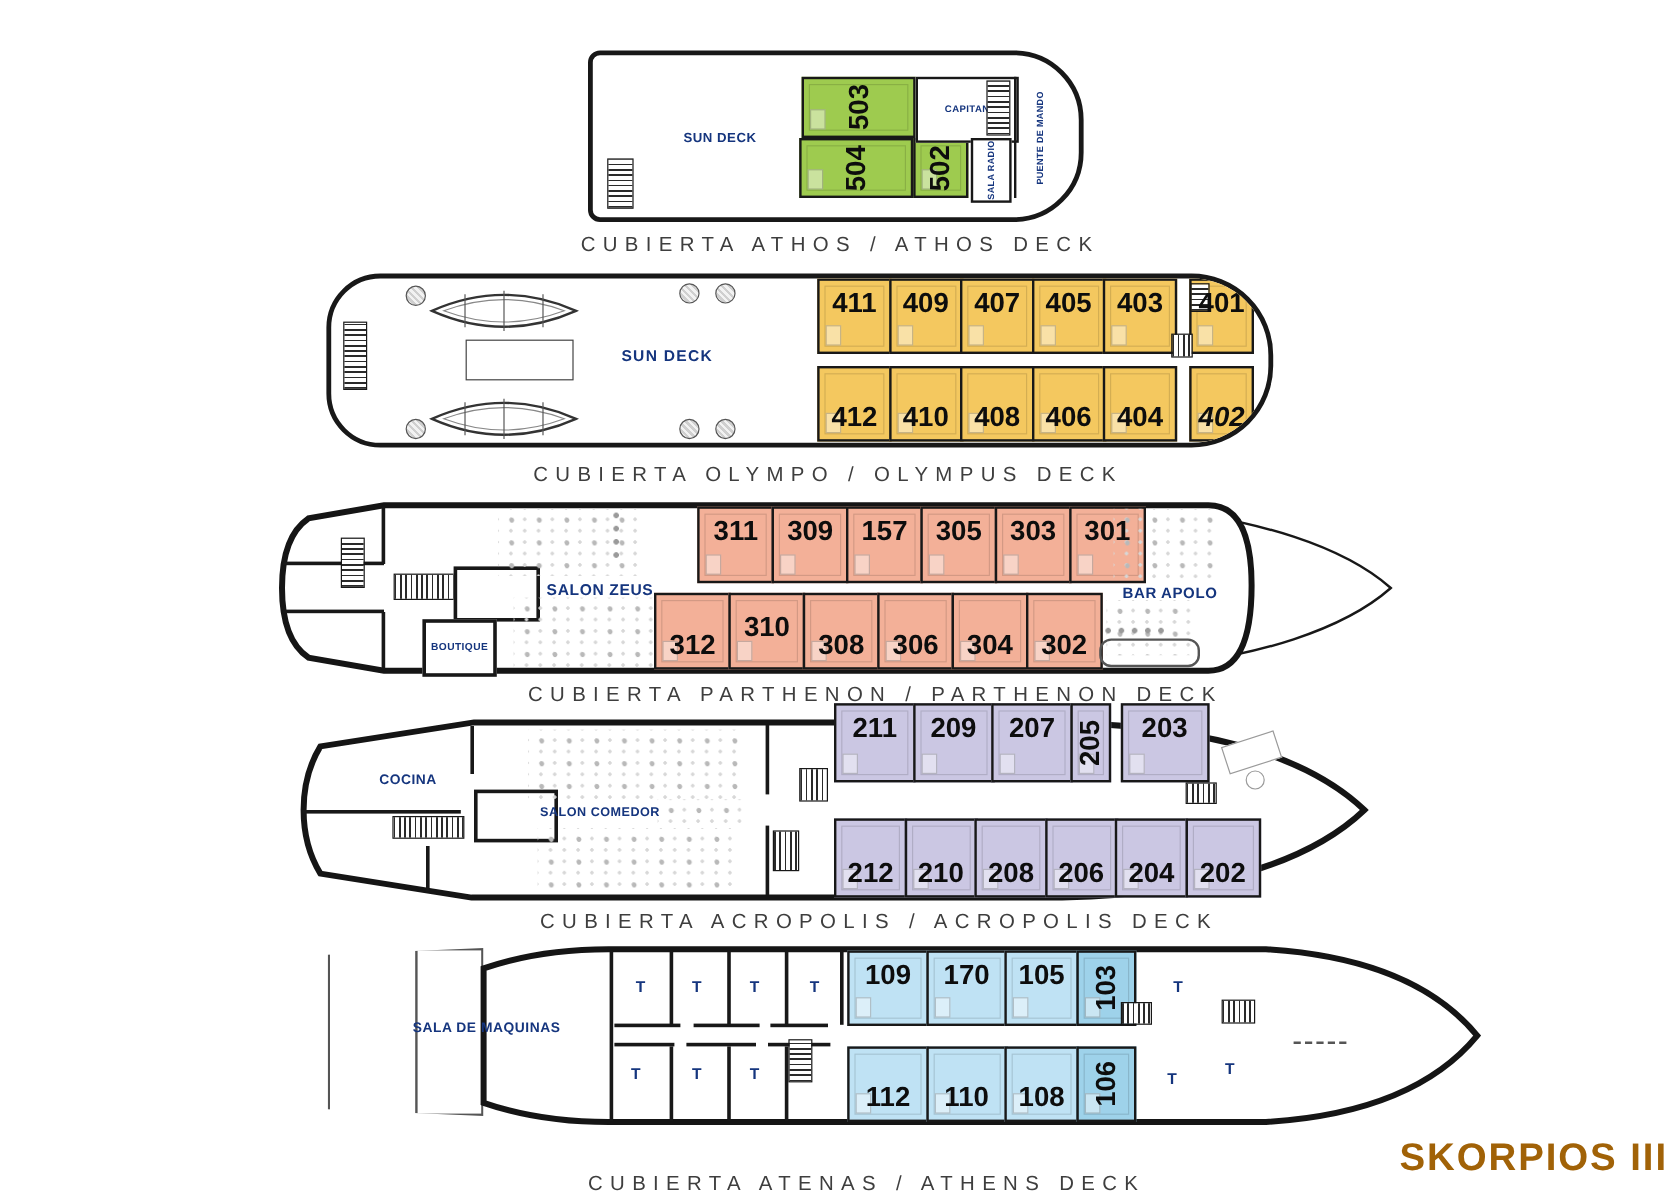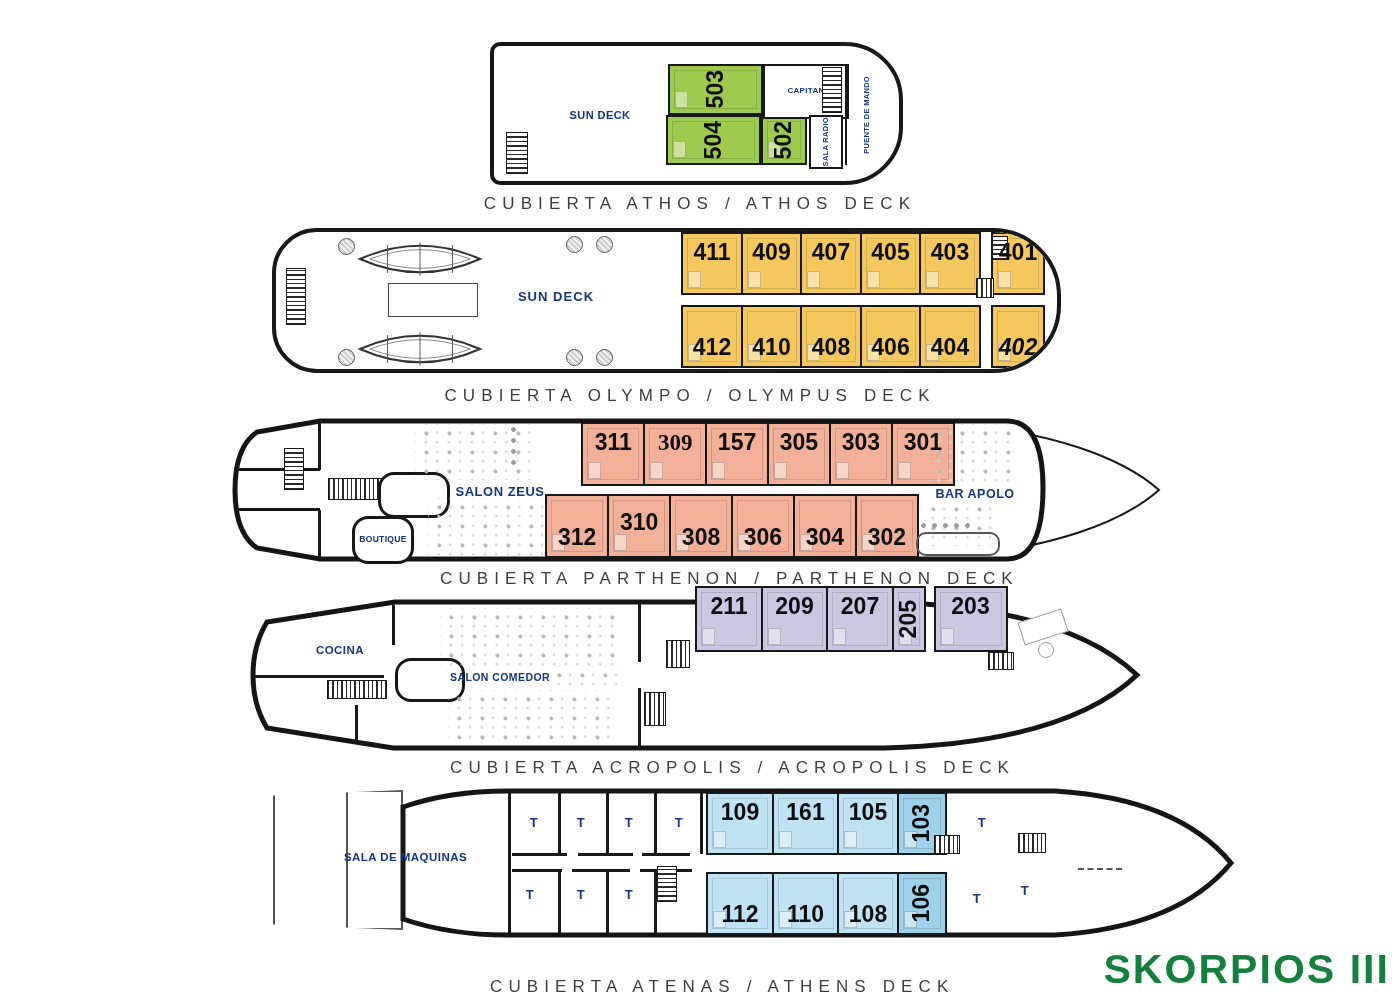--- a/index.html
+++ b/index.html
@@ -29,25 +29,25 @@
   .cabin.standalone{position:absolute;}
   
   .stairs{position:absolute;border:1.6px solid #181818;background:repeating-linear-gradient(0deg,#2a2a2a 0 1.4px,#fff 1.4px 4.4px);}
   .stairs.h{background:repeating-linear-gradient(90deg,#2a2a2a 0 1.4px,#fff 1.4px 4.4px);}
   
   .tables{position:absolute;background-image:radial-gradient(circle,#b9b9b9 1.7px,transparent 2.3px),radial-gradient(circle,#d7d7d7 1.2px,transparent 1.7px);background-size:23px 19px,11.5px 9.5px;background-position:0 0,5px 4px;}
   .dots-v{position:absolute;background-image:radial-gradient(circle,#9a9a9a 2px,transparent 2.6px);background-size:11px 11px;}
   .dots-h{position:absolute;background-image:radial-gradient(circle,#9a9a9a 2px,transparent 2.6px);background-size:11px 11px;}
   .wall{position:absolute;background:#181818;}
   .room{position:absolute;border:2.5px solid #181818;background:#fff;display:flex;align-items:center;justify-content:center;}
-  .room.thick{border-width:3px;border-radius:16px;}
+  .room.thick{border-width:3px;}
   .barrel{position:absolute;width:15px;height:15px;border-radius:50%;border:1.4px solid #555;background:repeating-linear-gradient(45deg,#cfcfcf 0 2px,#f2f2f2 2px 4px);}
   .lightbox{position:absolute;border:1.2px solid #9a9a9a;background:#fff;}
   .dash{position:absolute;border-top:2px dashed #555;}
-  .ship-name{position:absolute;color:#15803d;font-weight:800;font-size:41px;letter-spacing:.05em;text-align:right;white-space:nowrap;}
+  .ship-name{position:absolute;color:#a16207;font-weight:800;font-size:32px;letter-spacing:.05em;text-align:right;white-space:nowrap;}
   svg{position:absolute;overflow:visible;}
 </style>
 </head>
 <body>
 
 <div class="canvas">
 
   <div class="abs hull" style="left:490px;top:42px;width:413px;height:143px;border-radius:10px 58px 58px 10px;"></div>
   <div class="stairs" style="left:506px;top:132px;width:20px;height:40px;"></div>
   <div class="area-label" style="left:520px;top:109px;width:160px;font-size:11px;">SUN DECK</div>
@@ -158,21 +158,21 @@
     <span class="area-label" style="position:static;font-size:8.5px;">BOUTIQUE</span>
   </div>
   <div class="tables" style="left:415px;top:424px;width:120px;height:56px;"></div>
   <div class="tables" style="left:428px;top:498px;width:120px;height:58px;"></div>
   <div class="dots-v" style="left:508px;top:424px;width:12px;height:46px;"></div>
   <div class="area-label" style="left:420px;top:485px;width:160px;font-size:13px;">SALON ZEUS</div>
   <div class="cabin-row row-top" style="left: 545px; top: 422px; width: 374px; height: 64px; padding-left: 36px; --cabin: #f3b098;">
       <div class="cabin" style="flex: 1 1 0%;">
         <span class="cabin-number">311</span>
       </div>
-      <div class="cabin" style="flex: 1 1 0%; font-family: Liberation Serif, serif;">
+      <div class="cabin" style="flex: 1 1 0%;">
         <span class="cabin-number">309</span>
       </div>
       <div class="cabin" style="flex: 1 1 0%;">
         <span class="cabin-number">157</span>
       </div>
       <div class="cabin" style="flex: 1 1 0%;">
         <span class="cabin-number">305</span>
       </div>
       <div class="cabin" style="flex: 1 1 0%;">
         <span class="cabin-number">303</span>
@@ -233,20 +233,40 @@
         <span class="cabin-number">209</span>
       </div>
       <div class="cabin" style="width: 68px; flex: 0 0 auto;">
         <span class="cabin-number">207</span>
       </div>
       <div class="cabin" style="width: 34px; flex: 0 0 auto;">
         <span class="cabin-number rot">205</span>
       </div>
       <div class="cabin" style="width: 74px; flex: 0 0 auto; margin-left: 8px;">
         <span class="cabin-number">203</span>
+      </div>
+    </div>
+  <div class="cabin-row row-bottom" style="left: 695px; top: 682px; width: 368px; height: 66px; --cabin: #cbc7e3;">
+      <div class="cabin" style="width: 61px; flex: 0 0 auto;">
+        <span class="cabin-number">212</span>
+      </div>
+      <div class="cabin" style="width: 61px; flex: 0 0 auto;">
+        <span class="cabin-number">210</span>
+      </div>
+      <div class="cabin" style="width: 61px; flex: 0 0 auto;">
+        <span class="cabin-number">208</span>
+      </div>
+      <div class="cabin" style="width: 61px; flex: 0 0 auto;">
+        <span class="cabin-number">206</span>
+      </div>
+      <div class="cabin" style="width: 61px; flex: 0 0 auto;">
+        <span class="cabin-number">204</span>
+      </div>
+      <div class="cabin" style="width: 63px; flex: 0 0 auto;">
+        <span class="cabin-number">202</span>
       </div>
     </div>
   <div class="stairs h" style="left:988px;top:652px;width:24px;height:16px;"></div>
   <div class="lightbox" style="left:1020px;top:615px;width:44px;height:22px;transform:rotate(-18deg);"></div>
   <div class="lightbox" style="left:1038px;top:642px;width:14px;height:14px;border-radius:50%;"></div>
   <div class="deck-title" style="left:450px;top:758px;width:500px;">CUBIERTA ACROPOLIS / ACROPOLIS DECK</div>
 
   <div class="abs" style="left:273px;top:790px;width:130px;height:140px;border:2px solid #555;background:#fff;clip-path:polygon(0 4%,100% 0,100% 100%,0 96%);">
     <div class="abs" style="left:56%;top:0;width:2px;height:100%;background:#555;"></div>
   </div>
@@ -274,21 +294,21 @@
   <div class="area-label" style="left:669px;top:816px;width:20px;font-size:13px;">T</div>
   <div class="area-label" style="left:520px;top:888px;width:20px;font-size:13px;">T</div>
   <div class="area-label" style="left:571px;top:888px;width:20px;font-size:13px;">T</div>
   <div class="area-label" style="left:619px;top:888px;width:20px;font-size:13px;">T</div>
   <div class="stairs" style="left:657px;top:866px;width:18px;height:34px;"></div>
   <div class="cabin-row row-top" style="left: 706px; top: 792px; width: 248px; height: 63px; --cabin: #bfe2f4;">
       <div class="cabin" style="width: 68px; flex: 0 0 auto;">
         <span class="cabin-number">109</span>
       </div>
       <div class="cabin" style="width: 68px; flex: 0 0 auto;">
-        <span class="cabin-number">161</span>
+        <span class="cabin-number">170</span>
       </div>
       <div class="cabin" style="width: 62px; flex: 0 0 auto;">
         <span class="cabin-number">105</span>
       </div>
       <div class="cabin" style="width: 50px; flex: 0 0 auto; background: rgb(158, 210, 234);">
         <span class="cabin-number rot">103</span>
       </div>
     </div>
   <div class="cabin-row row-bottom" style="left: 706px; top: 872px; width: 248px; height: 63px; --cabin: #bfe2f4;">
       <div class="cabin" style="width: 68px; flex: 0 0 auto;">

